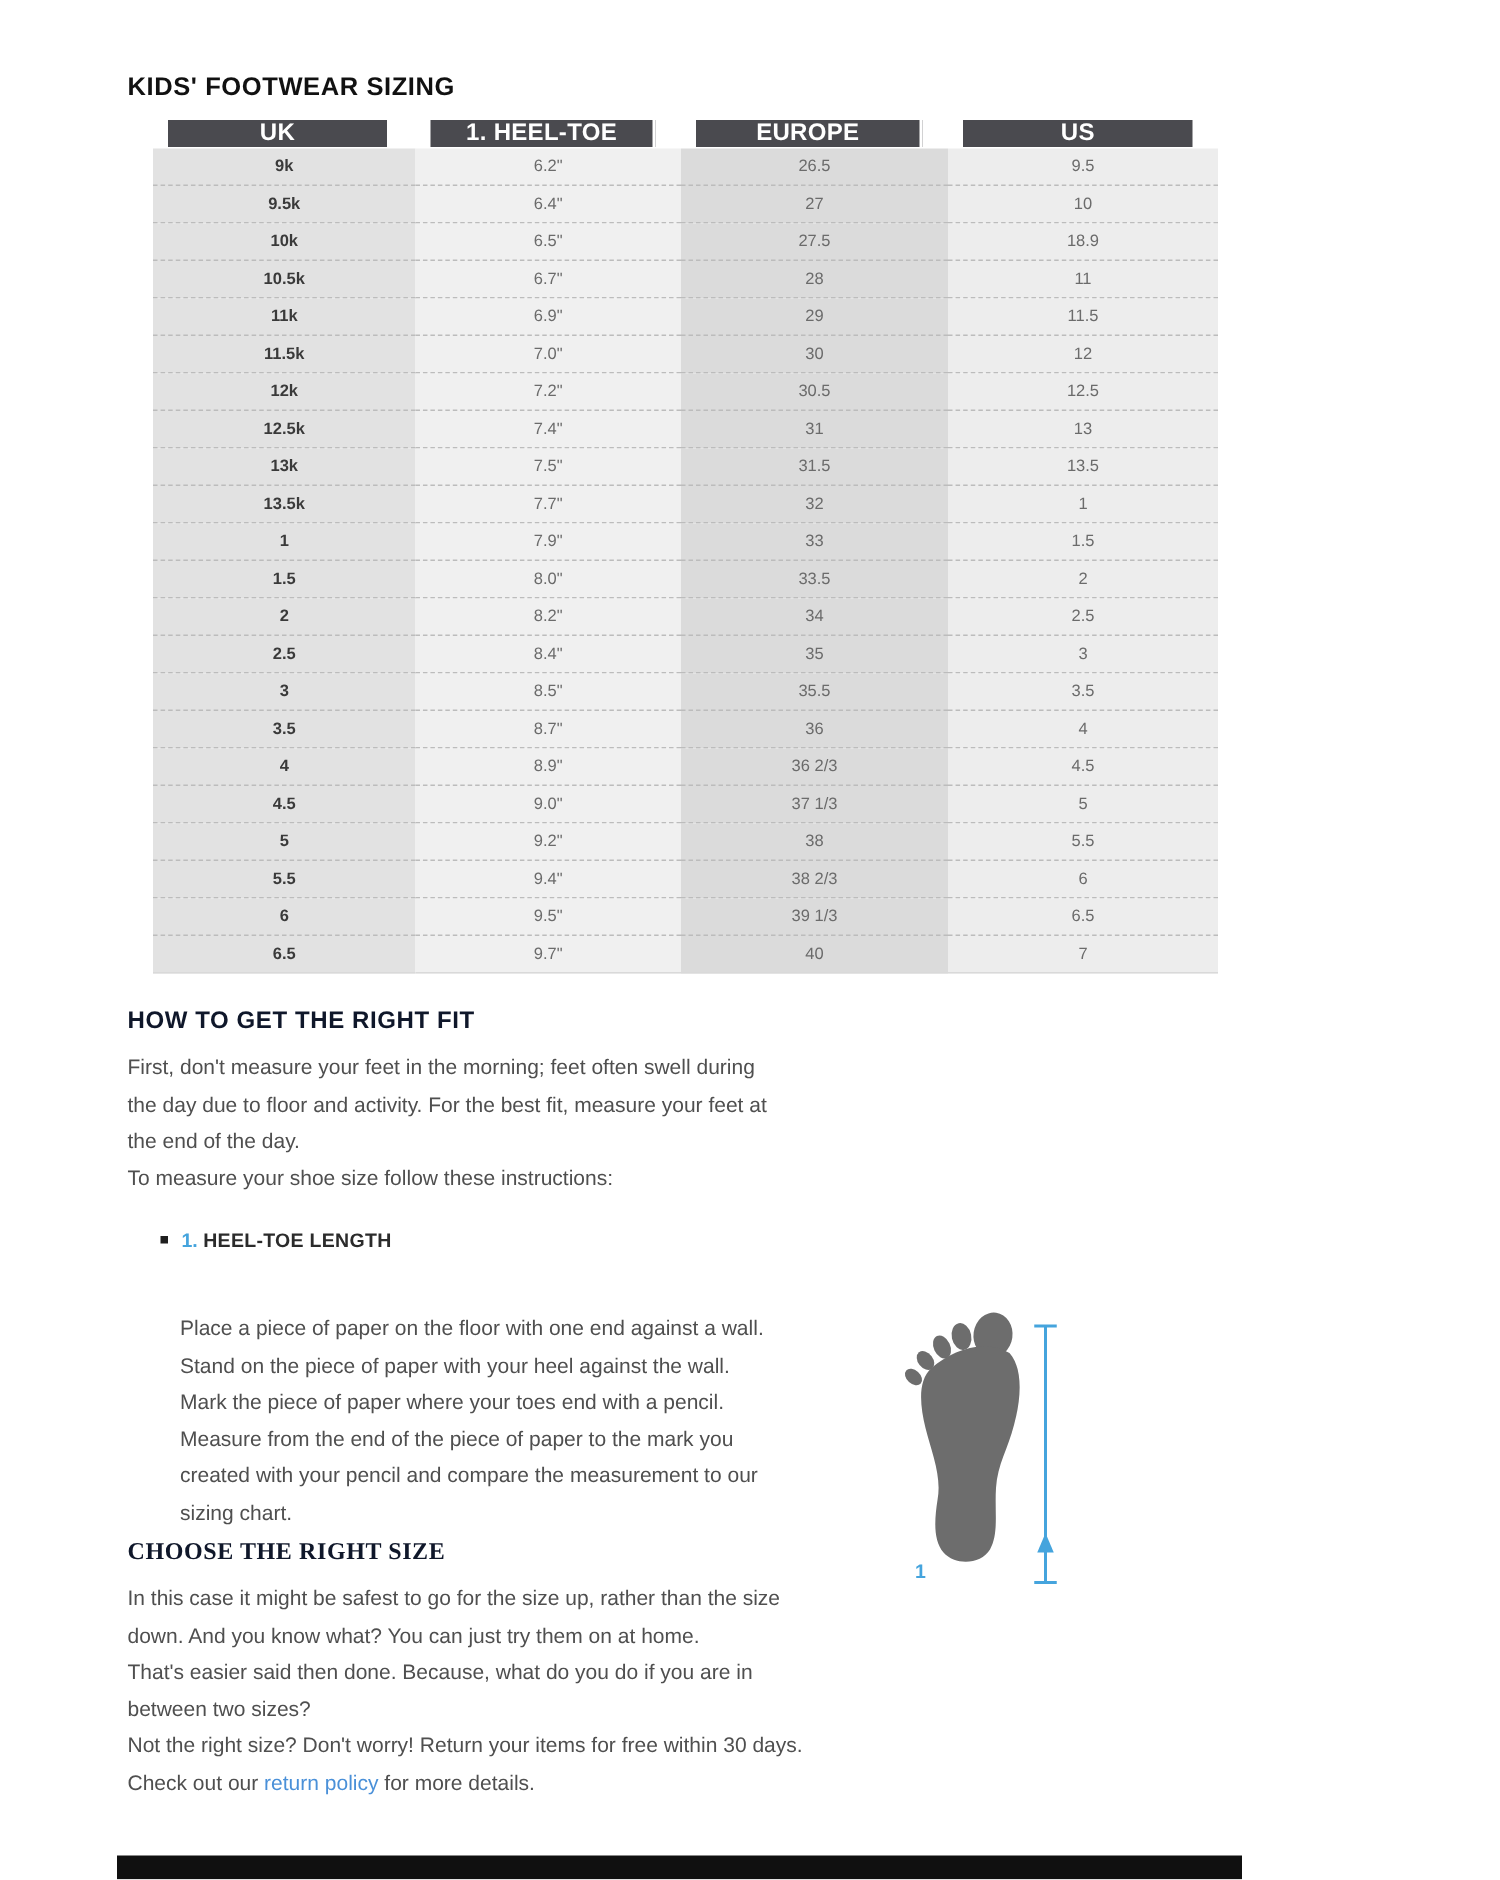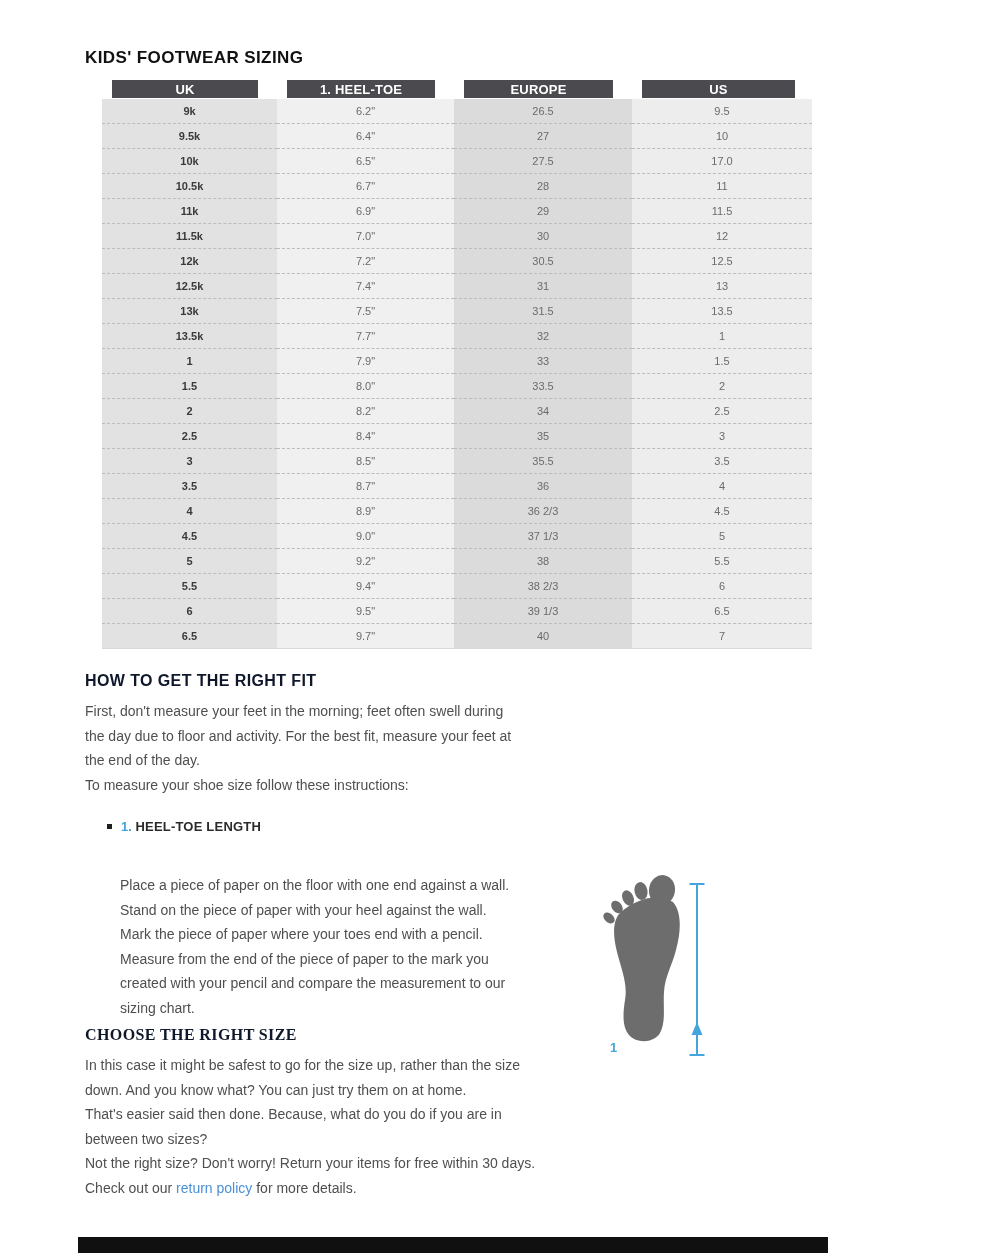--- a/index.html
+++ b/index.html
@@ -9,21 +9,21 @@
 
   .page-title {
     position:absolute; left:85px; top:48px;
     font-size:17px; font-weight:800; letter-spacing:.4px; color:#111;
   }
 
   
   .size-table { position:absolute; left:85px; top:80px; width:710px; }
   .thead { display:grid; grid-template-columns:175px 177px 178px 180px; height:18px; margin-bottom:1px; }
   .th {
-    background:#4a4a4f; color:#fff; font-size:13px; font-weight:bold;
+    background:#4a4a4f; color:#fff; font-size:16px; font-weight:bold;
     display:flex; align-items:center; justify-content:center; letter-spacing:.2px;margin-left:27px;
   }
   .th:not(:last-child){ border-right:2px solid #fff; }
   .tr { display:grid; grid-template-columns:175px 177px 178px 180px; height:25px;padding-left:17px; }
   .td {
     font-size:11px; display:flex; align-items:center; justify-content:center;
     border-bottom:1px dashed #bcbcbc;
   }
   .tr:last-child .td { border-bottom:1px solid #d9d9d9; }
   .c0 { background:#e2e2e2; color:#3a3a3a; font-weight:bold; }
@@ -82,21 +82,21 @@
         <div class="tr">
           <div class="td c0">9.5k</div>
           <div class="td c1">6.4"</div>
           <div class="td c2">27</div>
           <div class="td c3">10</div>
         </div>
         <div class="tr">
           <div class="td c0">10k</div>
           <div class="td c1">6.5"</div>
           <div class="td c2">27.5</div>
-          <div class="td c3">17.0</div>
+          <div class="td c3">18.9</div>
         </div>
         <div class="tr">
           <div class="td c0">10.5k</div>
           <div class="td c1">6.7"</div>
           <div class="td c2">28</div>
           <div class="td c3">11</div>
         </div>
         <div class="tr">
           <div class="td c0">11k</div>
           <div class="td c1">6.9"</div>

